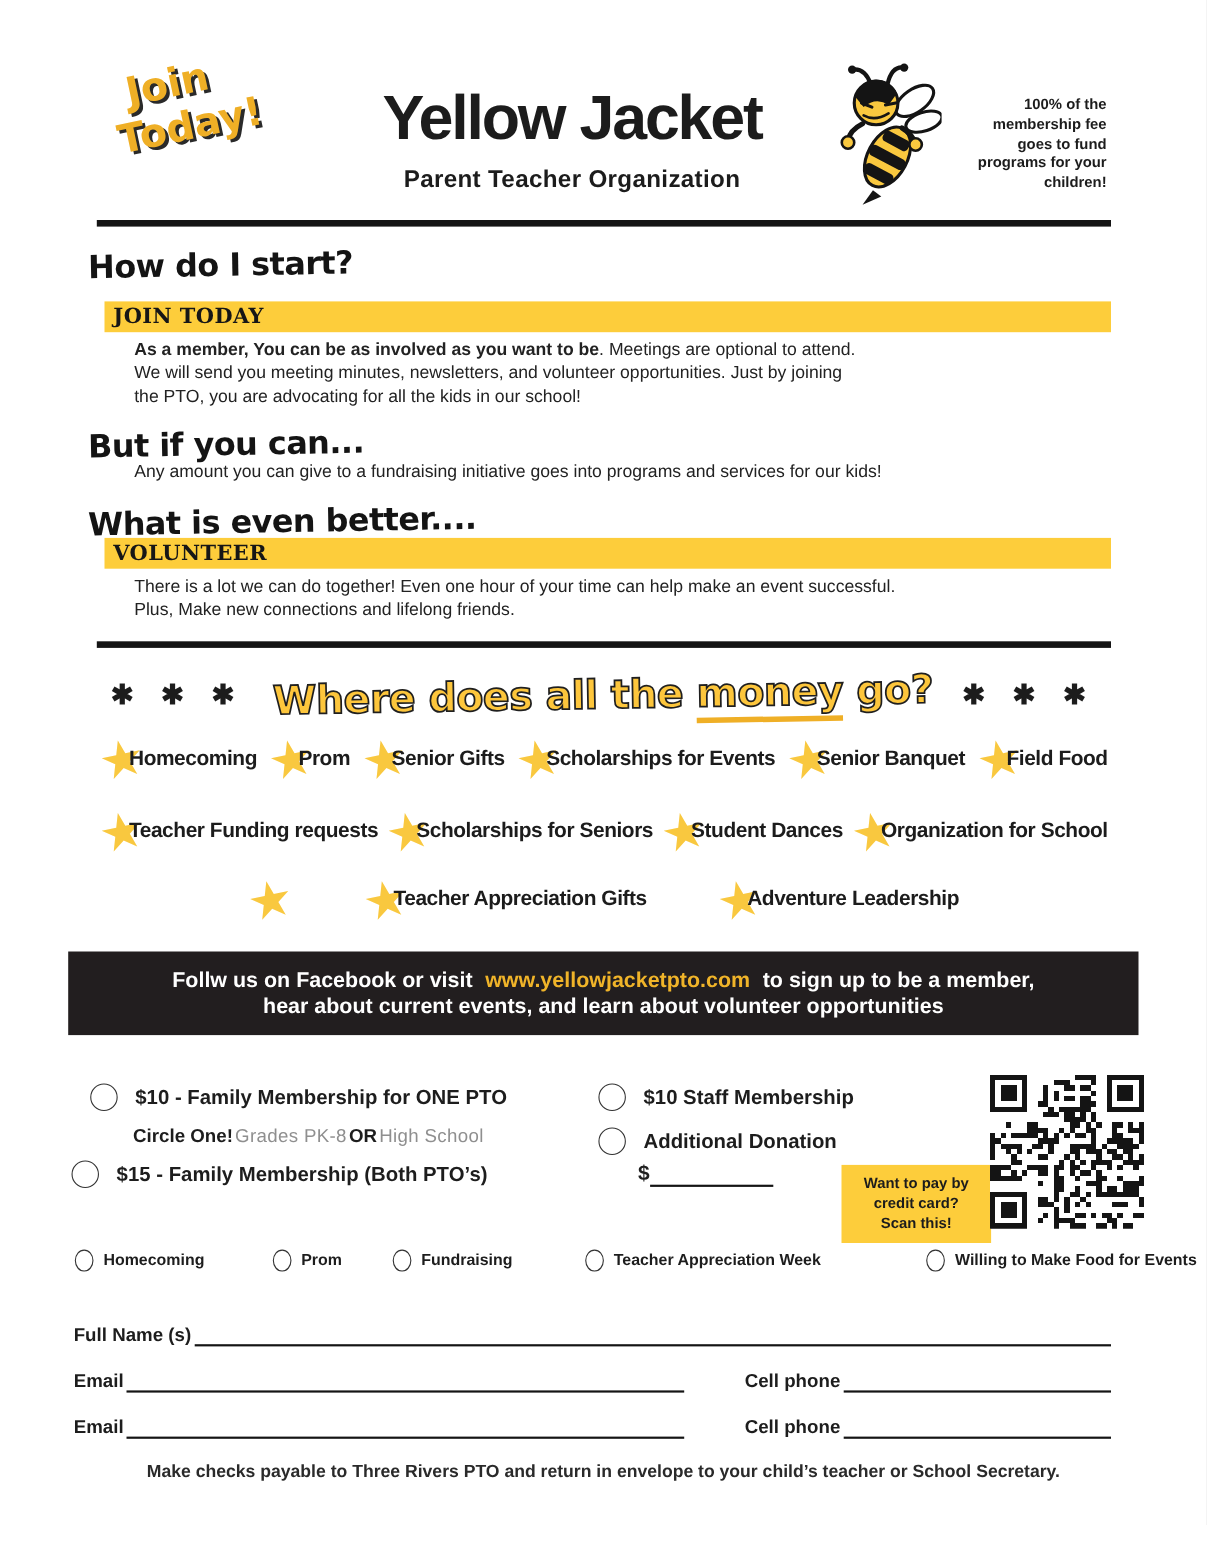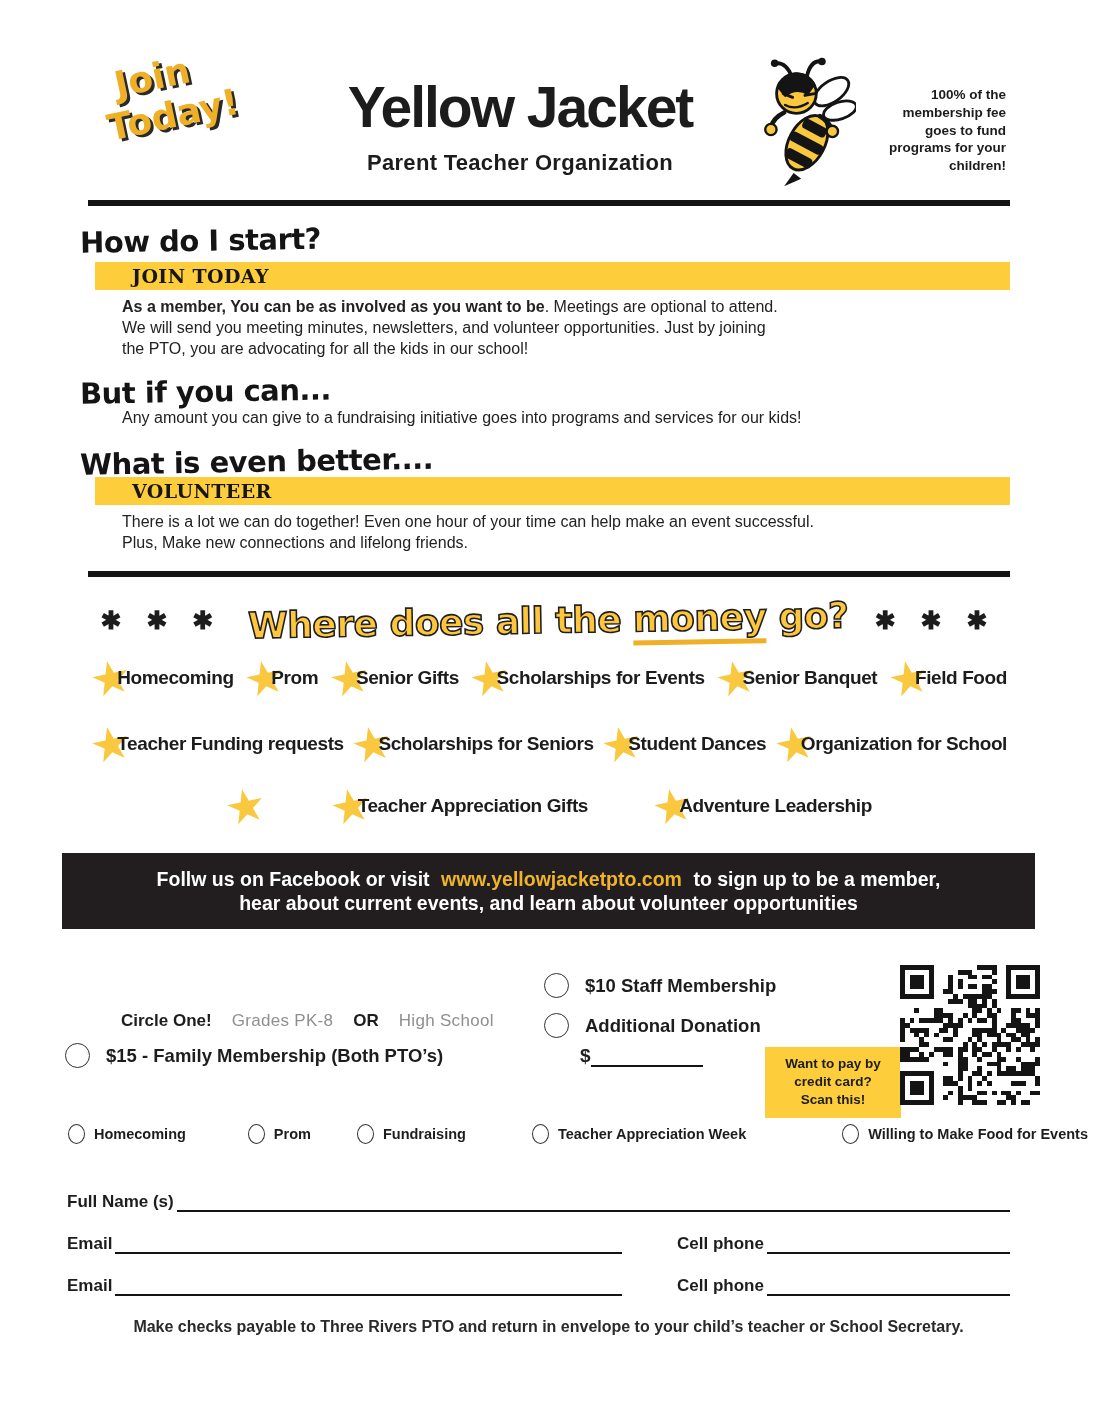--- a/index.html
+++ b/index.html
@@ -27,22 +27,22 @@
   .tagline{
     position:absolute;left:880px;top:86px;width:126px;text-align:right;
     font-weight:bold;font-size:13.5px;line-height:1.32;color:#1c1c1c;
   }
   .rule{height:6px;background:#141414;margin:0 87px 0 88px;}
   
   .hand{font-family:"DejaVu Sans",sans-serif;font-weight:bold;transform:rotate(-1deg);letter-spacing:-0.5px;}
   .sec-h{margin:12px 0 0 80px;font-size:29px;line-height:32px;color:#141414;}
   .sec-h.m2{margin-top:10px;}
   .band{
-    margin:12px 87px 0 95px;height:28px;background:#fdcd3b;display:flex;align-items:center;
-    padding-left:37px;font-family:"DejaVu Serif",serif;font-weight:bold;font-size:19px;letter-spacing:0.4px;color:#161616;text-align:right;
+    margin:24px 87px 0 95px;height:28px;background:#fdcd3b;display:flex;align-items:center;
+    padding-left:8px;font-family:"DejaVu Serif",serif;font-weight:bold;font-size:19px;letter-spacing:0.4px;color:#161616;text-align:right;
   }
   .band.m2{margin-top:5px;}
   .para{margin:6px 87px 0 122px;font-size:16px;line-height:21px;color:#222;}
   .para .b{font-weight:bold;}
   
   .money-title{display:flex;justify-content:center;align-items:center;gap:26px;margin-top:20px;height:46px;}
   .mt-stars{font-size:25px;letter-spacing:9px;color:#1c1c1c;font-weight:bold;white-space:nowrap;}
   .mt-text{
     font-family:"DejaVu Sans",sans-serif;font-weight:bold;font-size:36px;letter-spacing:-0.5px;
     color:#fdc63c;-webkit-text-stroke:1.6px #1f1f1f;transform:rotate(-1deg);white-space:nowrap;
@@ -60,21 +60,21 @@
     margin:24px 62px 0;background:#221e1f;color:#ffffff;text-align:center;
     padding:14px 0;font-weight:bold;font-size:19.5px;line-height:24px;
   }
   .banner .url{color:#f0b429;margin:0 6px;}
   
   .membership{position:relative;margin:40px 62px 0;height:142px;}
   .opt{position:absolute;display:flex;align-items:center;gap:16px;}
   .radio{width:23px;height:23px;border:1.6px solid #333;border-radius:50%;flex:none;}
   .opt-label{font-weight:bold;font-size:18.5px;color:#1d1d1d;}
   .o1{left:20px;top:4px;}
-  .circle-row{position:absolute;left:59px;top:42px;display:flex;align-items:flex-end;gap:20px;font-size:17px;}
+  .circle-row{position:absolute;left:59px;top:42px;display:flex;align-items:flex-end;gap:2px;font-size:17px;}
   .circle-row .c1{font-weight:bold;color:#1d1d1d;}
   .circle-row .gray{color:#8f8f8f;letter-spacing:0.3px;}
   .circle-row .or{font-weight:bold;color:#1d1d1d;}
   .o2{left:3px;top:74px;}
   .o3{left:482px;top:4px;}
   .o4{left:482px;top:44px;}
   .dollar-row{position:absolute;left:518px;top:76px;display:flex;align-items:flex-end;font-weight:bold;font-size:19px;}
   .dollar-line{width:112px;border-bottom:2.6px solid #141414;height:20px;}
   .paybox{
     position:absolute;left:703px;top:78px;width:118px;background:#fdcd3b;padding:8px 9px;
@@ -239,20 +239,24 @@
   <div class="banner">
     <div>
       <span>Follw us on Facebook or visit</span>
       <span class="url">www.yellowjacketpto.com</span>
       <span>to sign up to be a member,</span>
     </div>
     <div>hear about current events, and learn about volunteer opportunities</div>
   </div>
 
   <div class="membership">
+    <div class="opt o1">
+      <span class="radio"></span>
+      <span class="opt-label">$10 - Family Membership for ONE PTO</span>
+    </div>
     <div class="circle-row">
       <span class="c1">Circle One!</span>
       <span class="gray">Grades PK-8</span>
       <span class="or">OR</span>
       <span class="gray">High School</span>
     </div>
     <div class="opt o2">
       <span class="radio"></span>
       <span class="opt-label">$15 - Family Membership (Both PTO’s)</span>
     </div>

